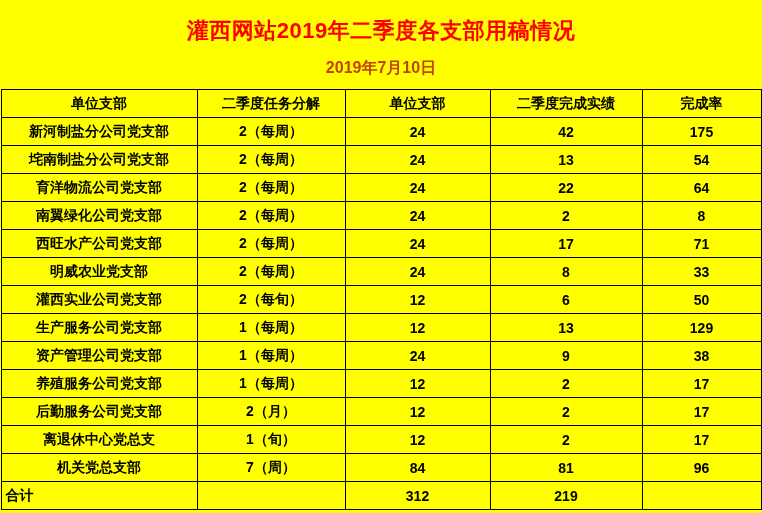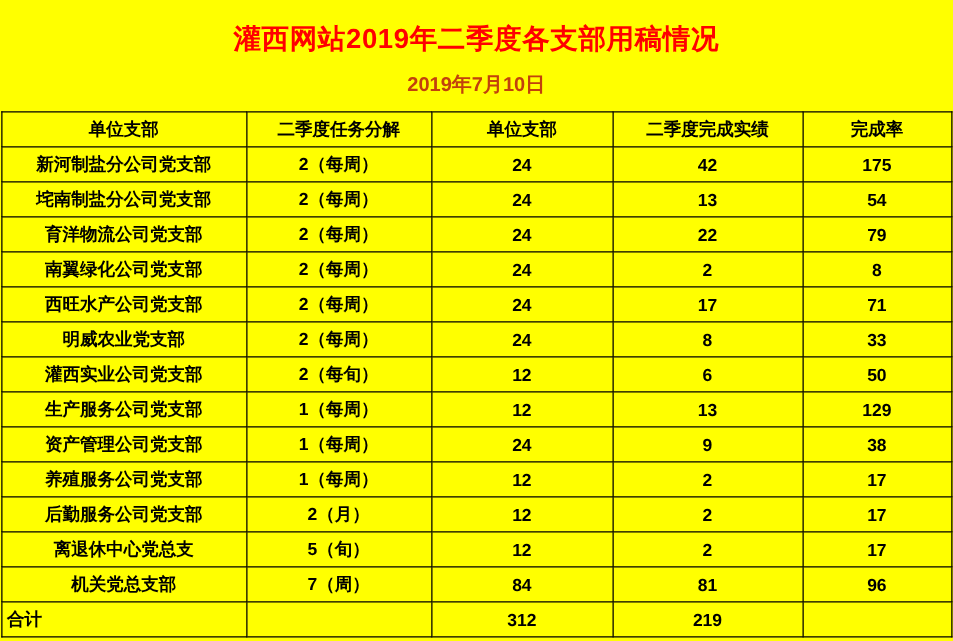--- a/index.html
+++ b/index.html
@@ -112,21 +112,21 @@
           <td class="center-cell">2（每周）</td>
           <td class="center-cell">24</td>
           <td class="center-cell">13</td>
           <td class="center-cell">54</td>
         </tr>
         <tr>
           <td class="unit-cell">育洋物流公司党支部</td>
           <td class="center-cell">2（每周）</td>
           <td class="center-cell">24</td>
           <td class="center-cell">22</td>
-          <td class="center-cell">79</td>
+          <td class="center-cell">64</td>
         </tr>
         <tr>
           <td class="unit-cell">南翼绿化公司党支部</td>
           <td class="center-cell">2（每周）</td>
           <td class="center-cell">24</td>
           <td class="center-cell">2</td>
           <td class="center-cell">8</td>
         </tr>
         <tr>
           <td class="unit-cell">西旺水产公司党支部</td>
@@ -172,21 +172,21 @@
         </tr>
         <tr>
           <td class="unit-cell">后勤服务公司党支部</td>
           <td class="center-cell">2（月）</td>
           <td class="center-cell">12</td>
           <td class="center-cell">2</td>
           <td class="center-cell">17</td>
         </tr>
         <tr>
           <td class="unit-cell">离退休中心党总支</td>
-          <td class="center-cell">5（旬）</td>
+          <td class="center-cell">1（旬）</td>
           <td class="center-cell">12</td>
           <td class="center-cell">2</td>
           <td class="center-cell">17</td>
         </tr>
         <tr>
           <td class="unit-cell">机关党总支部</td>
           <td class="center-cell">7（周）</td>
           <td class="center-cell">84</td>
           <td class="center-cell">81</td>
           <td class="center-cell">96</td>

